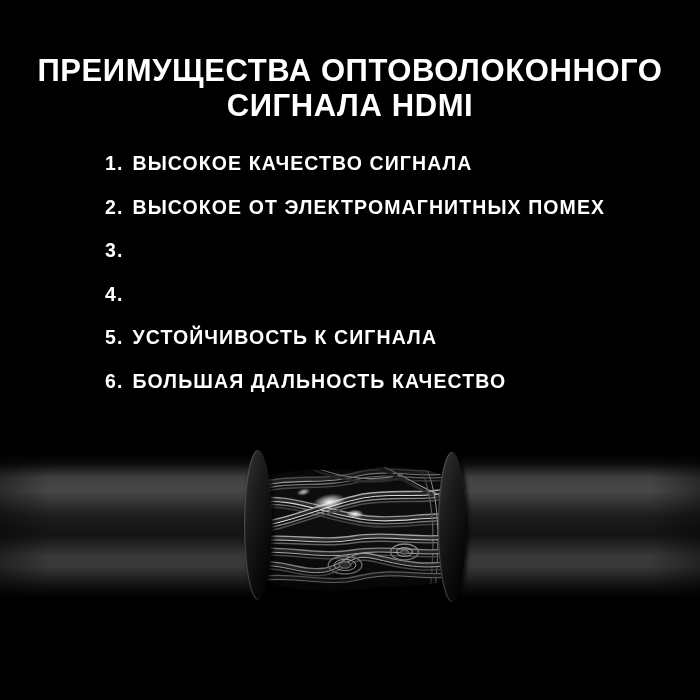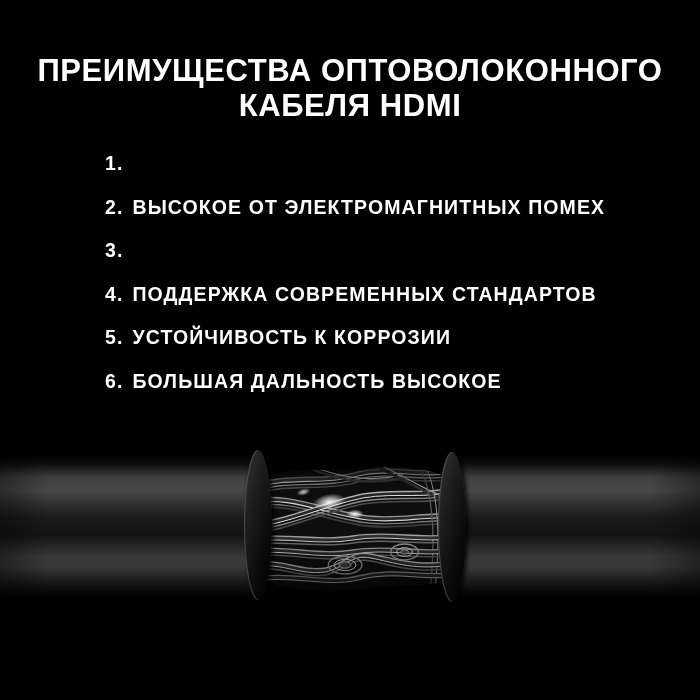--- a/index.html
+++ b/index.html
@@ -100,45 +100,45 @@
   .flange-left  { left: 244px; top: 0px; height: 150px; }
   .flange-right { left: 438px; top: 2px; height: 150px; }
 </style>
 </head>
 <body>
 
 <div class="poster">
 
   <h1 class="title">
     <span class="line">ПРЕИМУЩЕСТВА ОПТОВОЛОКОННОГО</span>
-    <span class="line">КАБЕЛЯ HDMI</span>
+    <span class="line">СИГНАЛА HDMI</span>
   </h1>
 
   <ul class="advantages">
     <li>
       <span class="num">1.</span>
+      <span class="label">ВЫСОКОЕ КАЧЕСТВО СИГНАЛА</span>
     </li>
     <li>
       <span class="num">2.</span>
       <span class="label">ВЫСОКОЕ ОТ ЭЛЕКТРОМАГНИТНЫХ ПОМЕХ</span>
     </li>
     <li>
       <span class="num">3.</span>
     </li>
     <li>
       <span class="num">4.</span>
-      <span class="label">ПОДДЕРЖКА СОВРЕМЕННЫХ СТАНДАРТОВ</span>
     </li>
     <li>
       <span class="num">5.</span>
-      <span class="label">УСТОЙЧИВОСТЬ К КОРРОЗИИ</span>
+      <span class="label">УСТОЙЧИВОСТЬ К СИГНАЛА</span>
     </li>
     <li>
       <span class="num">6.</span>
-      <span class="label">БОЛЬШАЯ ДАЛЬНОСТЬ ВЫСОКОЕ</span>
+      <span class="label">БОЛЬШАЯ ДАЛЬНОСТЬ КАЧЕСТВО</span>
     </li>
   </ul>
 
   <div class="cable">
     <div class="jacket jacket-left"></div>
     <div class="jacket jacket-right"></div>
 
     <svg class="braid" viewBox="0 0 200 136" preserveAspectRatio="none" xmlns="http://www.w3.org/2000/svg">
       <defs>
         <linearGradient id="shade" x1="0" y1="0" x2="0" y2="1">

